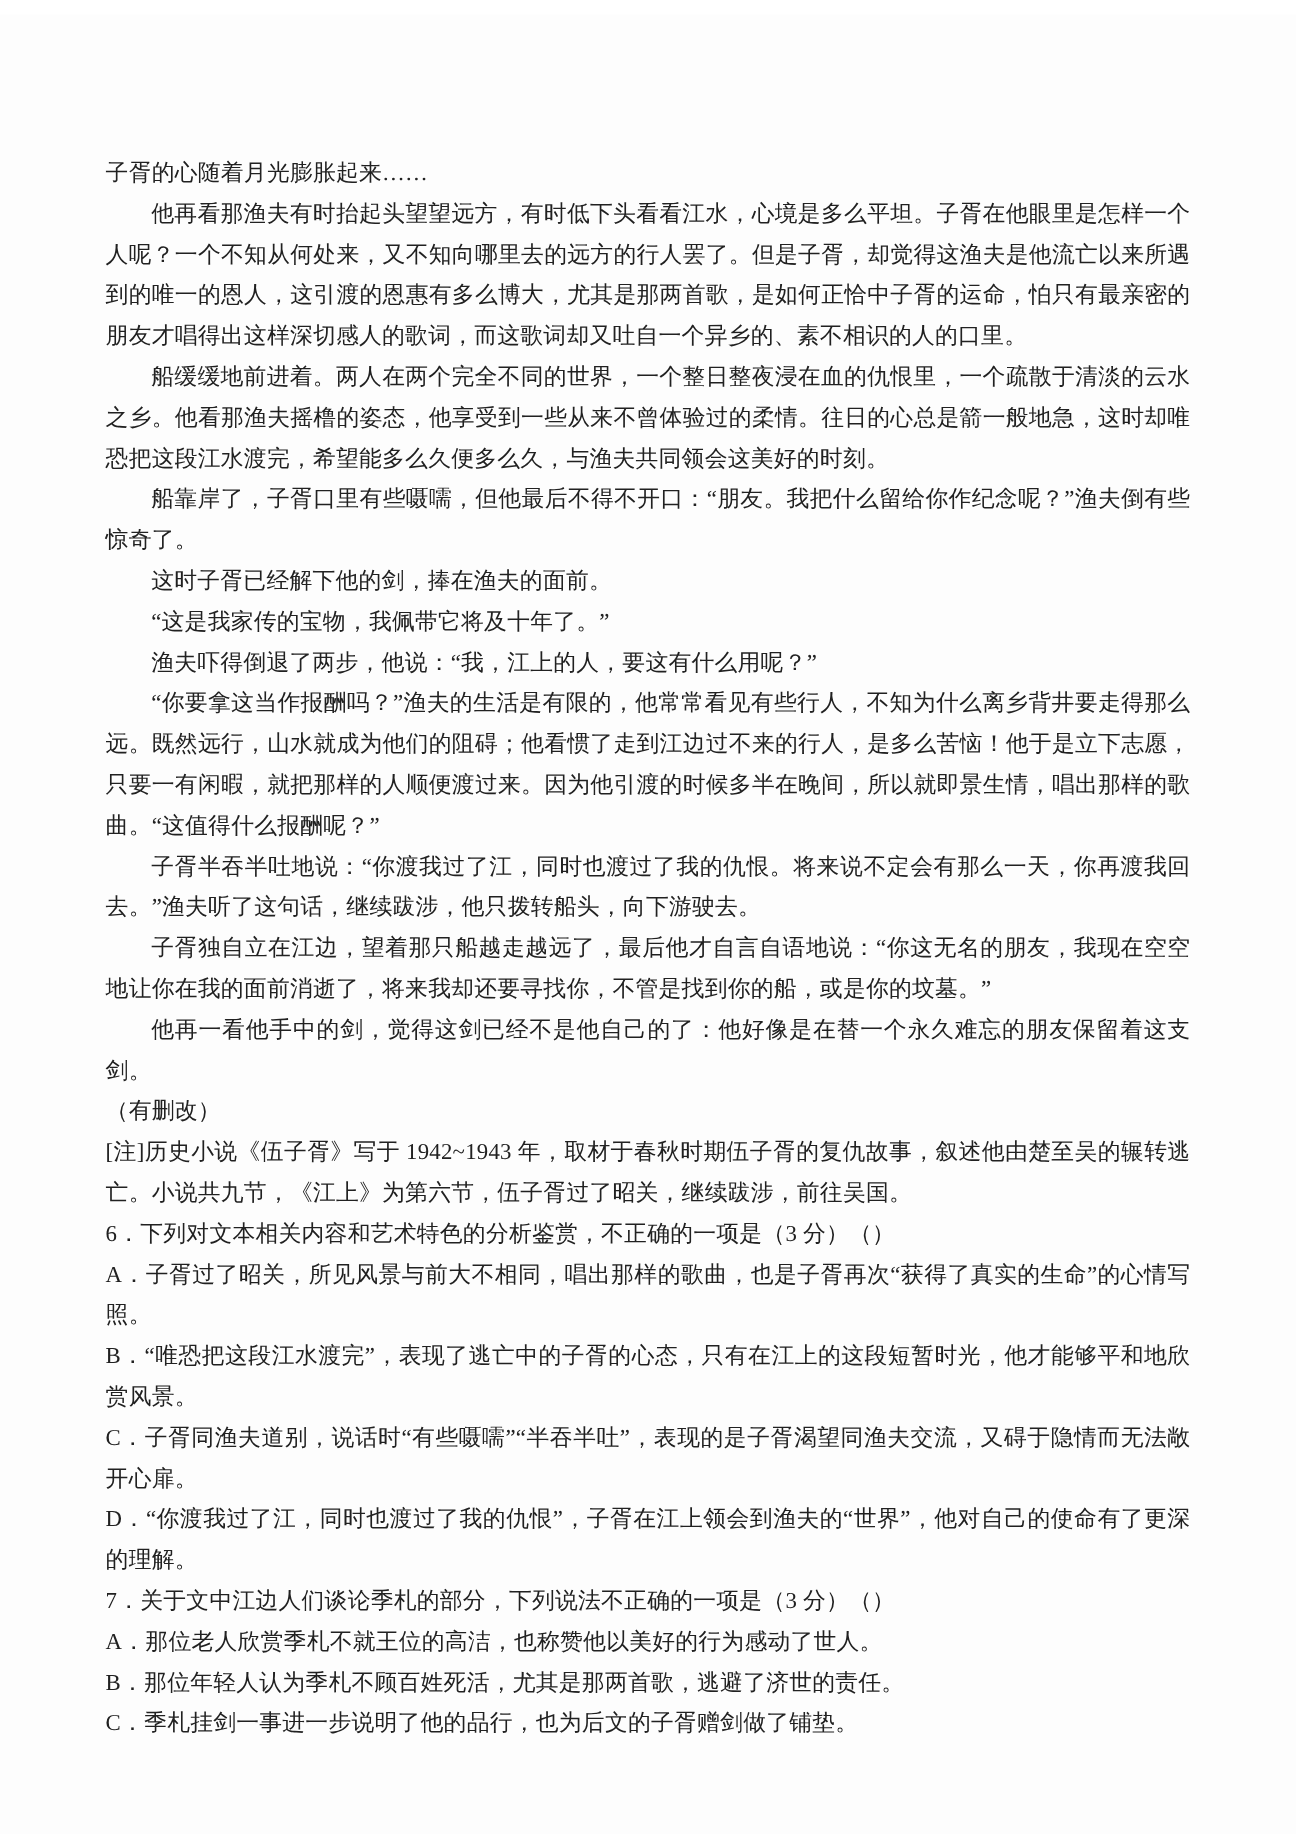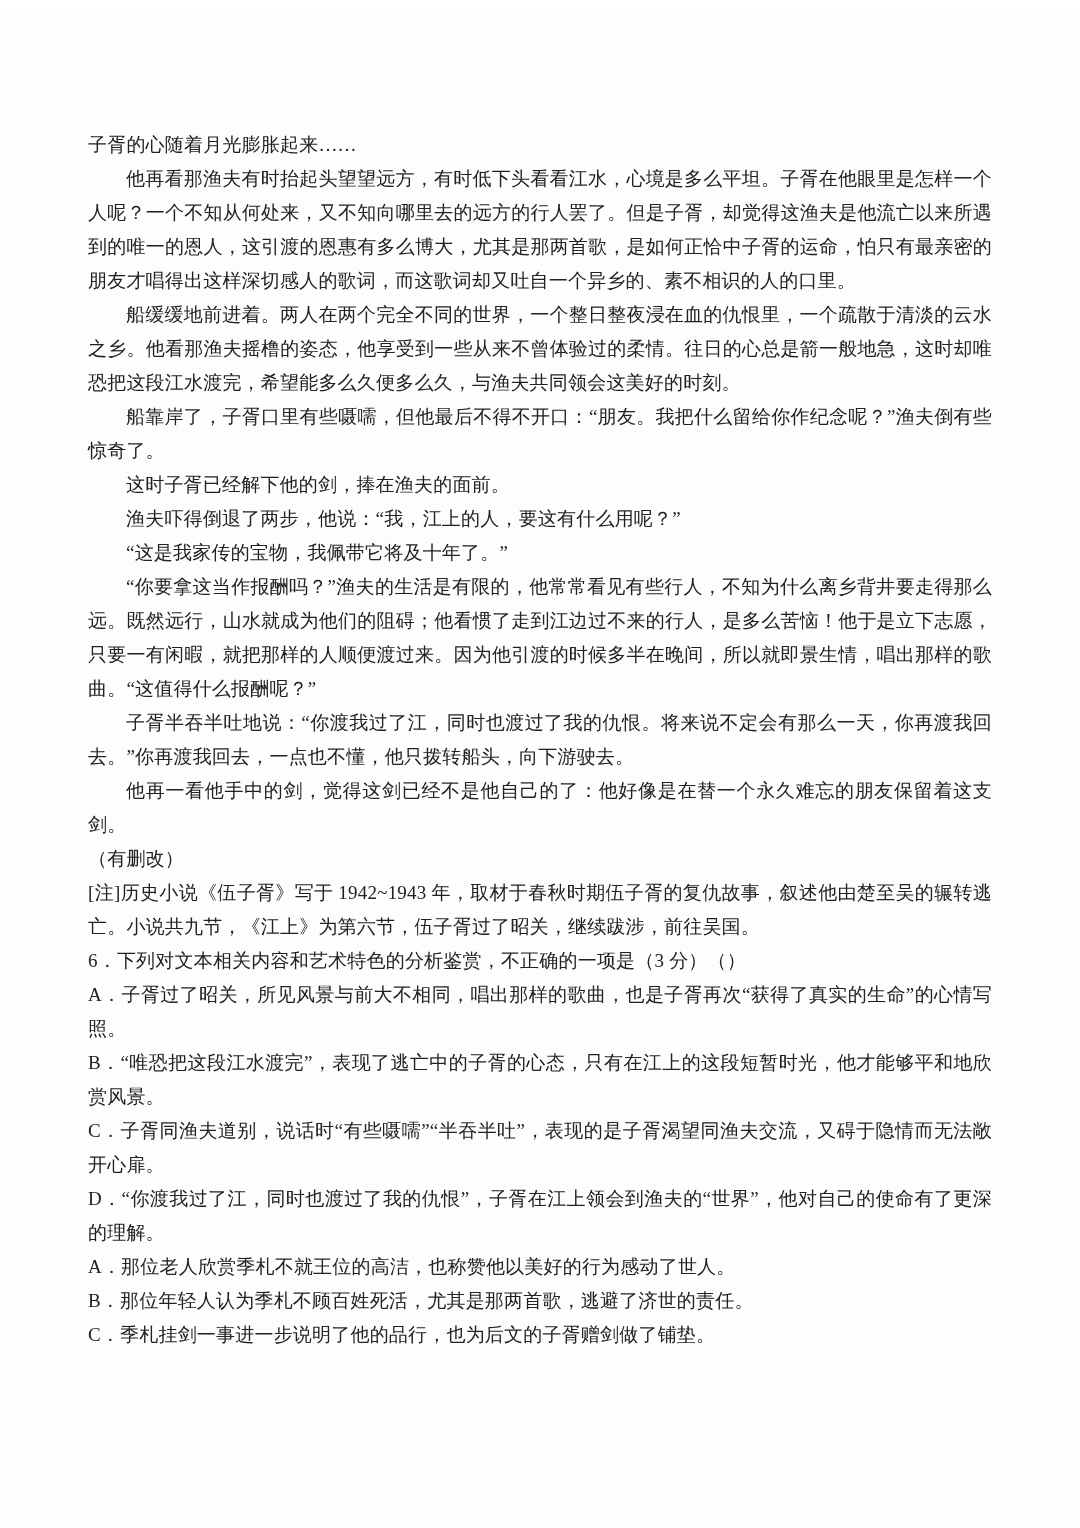--- a/index.html
+++ b/index.html
@@ -37,40 +37,42 @@
 
 <div class="page" style="background: rgb(253, 253, 253); color: rgb(33, 33, 33);">
   <div class="content">
 
     <div class="passage">
         <div class="para">子胥的心随着月光膨胀起来……</div>
         <div class="para indent">他再看那渔夫有时抬起头望望远方，有时低下头看看江水，心境是多么平坦。子胥在他眼里是怎样一个人呢？一个不知从何处来，又不知向哪里去的远方的行人罢了。但是子胥，却觉得这渔夫是他流亡以来所遇到的唯一的恩人，这引渡的恩惠有多么博大，尤其是那两首歌，是如何正恰中子胥的运命，怕只有最亲密的朋友才唱得出这样深切感人的歌词，而这歌词却又吐自一个异乡的、素不相识的人的口里。</div>
         <div class="para indent">船缓缓地前进着。两人在两个完全不同的世界，一个整日整夜浸在血的仇恨里，一个疏散于清淡的云水之乡。他看那渔夫摇橹的姿态，他享受到一些从来不曾体验过的柔情。往日的心总是箭一般地急，这时却唯恐把这段江水渡完，希望能多么久便多么久，与渔夫共同领会这美好的时刻。</div>
         <div class="para indent">船靠岸了，子胥口里有些嗫嚅，但他最后不得不开口：“朋友。我把什么留给你作纪念呢？”渔夫倒有些惊奇了。</div>
         <div class="para indent">这时子胥已经解下他的剑，捧在渔夫的面前。</div>
+        <div class="para indent">“这是我家传的宝物，我佩带它将及十年了。”</div>
         <div class="para indent">渔夫吓得倒退了两步，他说：“我，江上的人，要这有什么用呢？”</div>
-        <div class="para indent">“这是我家传的宝物，我佩带它将及十年了。”</div>
         <div class="para indent">“你要拿这当作报酬吗？”渔夫的生活是有限的，他常常看见有些行人，不知为什么离乡背井要走得那么远。既然远行，山水就成为他们的阻碍；他看惯了走到江边过不来的行人，是多么苦恼！他于是立下志愿，只要一有闲暇，就把那样的人顺便渡过来。因为他引渡的时候多半在晚间，所以就即景生情，唱出那样的歌曲。“这值得什么报酬呢？”</div>
-        <div class="para indent">子胥半吞半吐地说：“你渡我过了江，同时也渡过了我的仇恨。将来说不定会有那么一天，你再渡我回去。”你再渡我回去，一点也不懂，他只拨转船头，向下游驶去。</div>
+        <div class="para indent">子胥半吞半吐地说：“你渡我过了江，同时也渡过了我的仇恨。将来说不定会有那么一天，你再渡我回去。”渔夫听了这句话，继续跋涉，他只拨转船头，向下游驶去。</div>
+        <div class="para indent">子胥独自立在江边，望着那只船越走越远了，最后他才自言自语地说：“你这无名的朋友，我现在空空地让你在我的面前消逝了，将来我却还要寻找你，不管是找到你的船，或是你的坟墓。”</div>
         <div class="para indent">他再一看他手中的剑，觉得这剑已经不是他自己的了：他好像是在替一个永久难忘的朋友保留着这支剑。</div>
       </div>
 
     <div class="para attribution">（有删改）</div>
 
     <div class="para">[注]历史小说《伍子胥》写于 1942~1943 年，取材于春秋时期伍子胥的复仇故事，叙述他由楚至吴的辗转逃亡。小说共九节，《江上》为第六节，伍子胥过了昭关，继续跋涉，前往吴国。</div>
 
     <div class="questions">
         <div>
           <div class="para">6．下列对文本相关内容和艺术特色的分析鉴赏，不正确的一项是（3 分）（）</div>
           <div class="para">A．子胥过了昭关，所见风景与前大不相同，唱出那样的歌曲，也是子胥再次“获得了真实的生命”的心情写照。</div>
           <div class="para">B．“唯恐把这段江水渡完”，表现了逃亡中的子胥的心态，只有在江上的这段短暂时光，他才能够平和地欣赏风景。</div>
           <div class="para">C．子胥同渔夫道别，说话时“有些嗫嚅”“半吞半吐”，表现的是子胥渴望同渔夫交流，又碍于隐情而无法敞开心扉。</div>
           <div class="para">D．“你渡我过了江，同时也渡过了我的仇恨”，子胥在江上领会到渔夫的“世界”，他对自己的使命有了更深的理解。</div>
         </div>
         <div>
+          <div class="para">7．关于文中江边人们谈论季札的部分，下列说法不正确的一项是（3 分）（）</div>
           <div class="para">A．那位老人欣赏季札不就王位的高洁，也称赞他以美好的行为感动了世人。</div>
           <div class="para">B．那位年轻人认为季札不顾百姓死活，尤其是那两首歌，逃避了济世的责任。</div>
           <div class="para">C．季札挂剑一事进一步说明了他的品行，也为后文的子胥赠剑做了铺垫。</div>
         </div>
       </div>
 
   </div>
 </div>
 
 </body></html>

